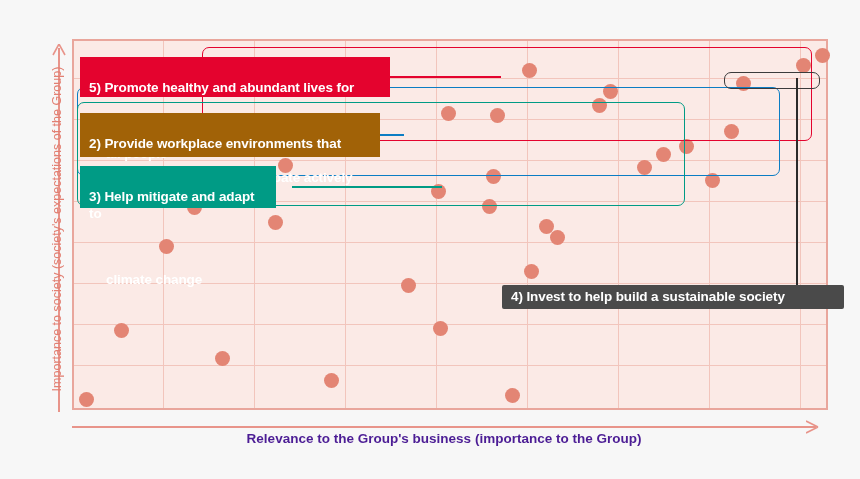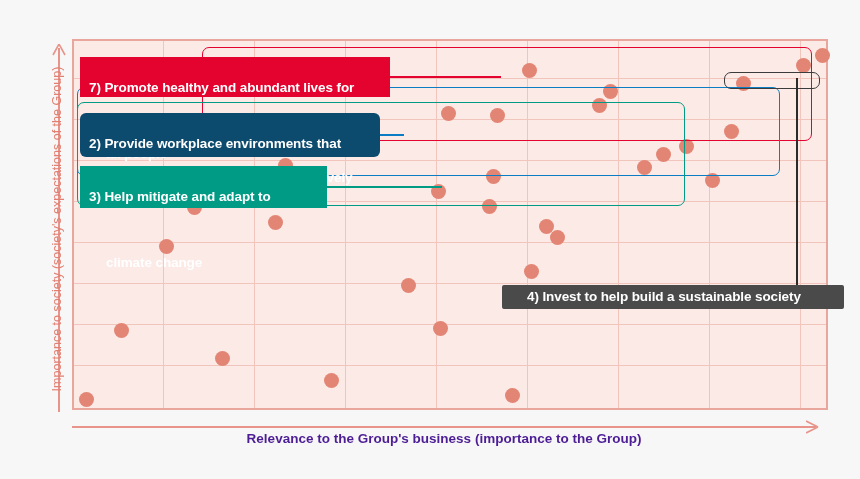--- a/index.html
+++ b/index.html
@@ -76,30 +76,30 @@
     color: #ffffff;
     font-size: 13.5px;
     font-weight: bold;
     line-height: 17px;
     padding: 5px 8px 5px 9px;
     box-sizing: border-box;
     letter-spacing: -0.1px;
     white-space: pre-line;
   }
   .legend-box.red   { background: #e4032e; }
-  .legend-box.blue  { background: #0c4a6e; border-radius: 6px; }
+  .legend-box.blue  { background: #a16207; }
   .legend-box.teal  { background: #009b85; }
   .legend-box.black { background: #4a4a4a; border-radius: 2px; }
 
   #legend-1 { left: 80px;  top: 57px;  width: 310px; height: 40px; }
   #legend-2 { left: 80px;  top: 113px; width: 300px; height: 44px; text-indent: 0; }
-  #legend-3 { left: 80px;  top: 166px; width: 247px; height: 42px; }
+  #legend-3 { left: 80px;  top: 166px; width: 196px; height: 42px; }
   #legend-4 {
     left: 502px; top: 285px; width: 342px; height: 24px;
-    padding: 3px 25px; line-height: 18px; white-space: nowrap;
+    padding: 3px 9px; line-height: 18px; white-space: nowrap;
   }
   #legend-2 .l2 { display: block; }
   #legend-2 .l2b { padding-left: 17px; }
   #legend-1 .l1b, #legend-3 .l3b { padding-left: 17px; display: block; margin-top: 32px; }
   #legend-1 .l1a, #legend-3 .l3a { display: block; }
 
   
   #y-axis-line {
     position: absolute;
     left: 58px;
@@ -216,21 +216,21 @@
     <div class="grp teal" style="left:3px;   top:61px;  width:608px; height:104px;"></div>
     <div class="grp black" style="left:650px; top:31px;  width:96px;  height:17px;"></div>
   </div>
 
   <div class="conn h red" style="left:388px; top:76px;  width:113px;"></div>
   <div class="conn h blue" style="left:378px; top:134px; width:26px;"></div>
   <div class="conn h teal" style="left:292px; top:186px; width:150px;"></div>
   <div class="conn v black" style="left:796px; top:78px;  height:208px;"></div>
 
   <div class="legend-box red" id="legend-1">
-    <span class="l1a">7) Promote healthy and abundant lives for</span>
+    <span class="l1a">5) Promote healthy and abundant lives for</span>
     <span class="l1b">all people</span>
   </div>
 
   <div class="legend-box blue" id="legend-2">
     <span class="l2">2) Provide workplace environments that</span>
     <span class="l2 l2b">enable all people to participate actively</span>
   </div>
 
   <div class="legend-box teal" id="legend-3">
     <span class="l3a">3) Help mitigate and adapt to</span>

